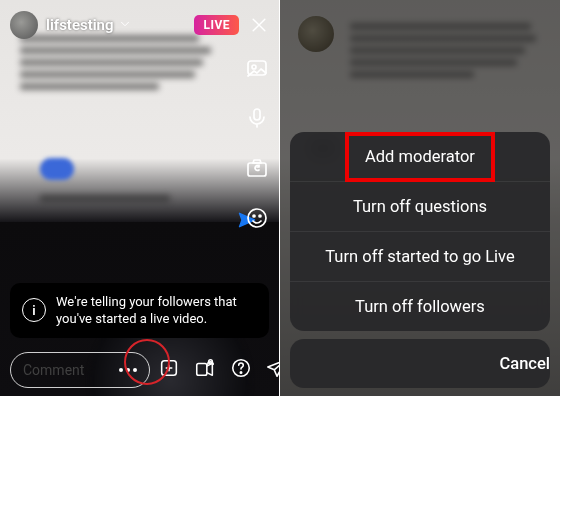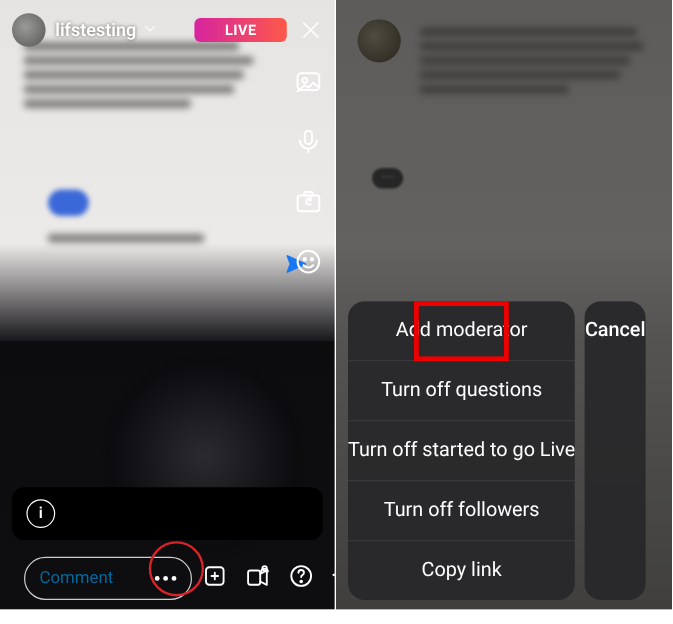--- a/index.html
+++ b/index.html
@@ -7,21 +7,21 @@
     width: 561px;
     height: 520px;
     font-family: -apple-system, BlinkMacSystemFont, "Segoe UI", Roboto, Helvetica, Arial, sans-serif;
     background: #fff;
     display: flex;
     overflow: hidden;
   }
   .panel {
     position: relative;
     width: 280px;
-    height: 508px;
+    height: 396px;
     overflow: hidden;
   }
   .panel.left { border-right: 1px solid #fff; }
 
   
   .bg-blur {
     position: absolute; inset: 0;
     background: linear-gradient(180deg,#e6e4e2 0%, #eceae8 40%, #17161a 56%, #0c0b0d 56%, #0e0d10 100%);
     filter: blur(0.5px);
   }
@@ -55,21 +55,21 @@
     width:28px; height:28px; border-radius:50%;
     background: radial-gradient(circle at 40% 40%, #9a9a97, #555);
     margin-right:8px; flex-shrink:0;
   }
   .username { font-size:15px; font-weight:600; text-shadow:0 0 3px rgba(0,0,0,.6); }
   .chev { margin-left:4px; }
   .live-badge {
     margin-left:auto;
     background: linear-gradient(90deg,#d6249f,#fd5949);
     color:#fff; font-weight:700; font-size:12px;
-    padding:3px 25px; border-radius:5px; letter-spacing:.5px;
+    padding:3px 9px; border-radius:5px; letter-spacing:.5px;
   }
   .close-x { color:#fff; margin-left:10px; width:20px; height:20px; }
 
   .side-icons {
     position:absolute; right:10px; top:56px;
     display:flex; flex-direction:column; gap:22px;
     color:rgba(255,255,255,.95);
     text-shadow:0 0 3px rgba(0,0,0,.6);
   }
   .side-icons svg { width:24px; height:24px; }
@@ -83,21 +83,21 @@
   .toast-icon {
     width:24px; height:24px; border:1.6px solid #fff; border-radius:50%;
     display:flex; align-items:center; justify-content:center; flex-shrink:0;
     font-size:13px; font-weight:600;
   }
   .toast-text { font-size:13px; line-height:1.35; }
 
   .footer {
     position:absolute; left:0; right:0; bottom:8px;
     display:flex; align-items:center; gap:8px;
-    padding:0 20px; color:#0369a1;
+    padding:0 10px; color:#404040;
   }
   .comment-pill {
     display:flex; align-items:center;
     height:36px; border:1.2px solid rgba(255,255,255,.8);
     border-radius:20px; padding:0 12px; font-size:14px;
     flex:0 0 140px;
     justify-content:space-between;
   }
   .more-dots {
     display:inline-flex; gap:3px;
@@ -132,21 +132,21 @@
   .right-chip {
     position:absolute; top:140px; left:30px;
     background:#555; color:#eee; font-size:10px;
     padding:3px 8px; border-radius:10px; filter:blur(1px);
   }
   .scrim {
     position:absolute; inset:0; background:rgba(0,0,0,.55);
   }
   .sheet {
     position:absolute; left:10px; right:10px; bottom:8px;
-    display:flex; flex-direction:row; gap:8px;
+    display:flex; flex-direction:column; gap:8px;
   }
   .sheet-group, .sheet-cancel {
     background: rgba(40,40,42,.95);
     border-radius:14px; overflow:hidden;
     backdrop-filter: blur(6px);
   }
   .sheet-item {
     color:#fff; font-size:16.5px; text-align:center;
     padding:15px 0; border-top:1px solid rgba(255,255,255,.07);
   }
@@ -217,20 +217,21 @@
     <span><svg viewBox="0 0 24 24">
           <circle cx="12" cy="12" r="9"></circle>
           <circle cx="9" cy="10" r="1" style="fill:#fff"></circle>
           <circle cx="15" cy="10" r="1" style="fill:#fff"></circle>
           <path d="M8 15c1.2 1.3 2.6 2 4 2s2.8-.7 4-2"></path>
         </svg></span>
   </div>
 
   <div class="toast">
     <div class="toast-icon">i</div>
+    <div class="toast-text">We're telling your followers that you've started a live video.</div>
   </div>
 
   <div class="footer">
     <div class="comment-pill">
       <span>Comment</span>
       <span class="more-dots">
           <span></span>
           <span></span>
           <span></span>
         </span>
@@ -271,20 +272,19 @@
   </div>
   <div class="right-chip">····</div>
   <div class="scrim"></div>
 
   <div class="sheet">
     <div class="sheet-group" style="position:relative">
       <div class="sheet-item">Add moderator</div>
       <div class="sheet-item">Turn off questions</div>
       <div class="sheet-item">Turn off started to go Live</div>
       <div class="sheet-item">Turn off followers</div>
-      <div class="sheet-item">Copy link</div>
       <div class="red-box"></div>
     </div>
     <div class="sheet-cancel">
       <div class="sheet-item">Cancel</div>
     </div>
   </div>
 </div>
 
 </body></html>

